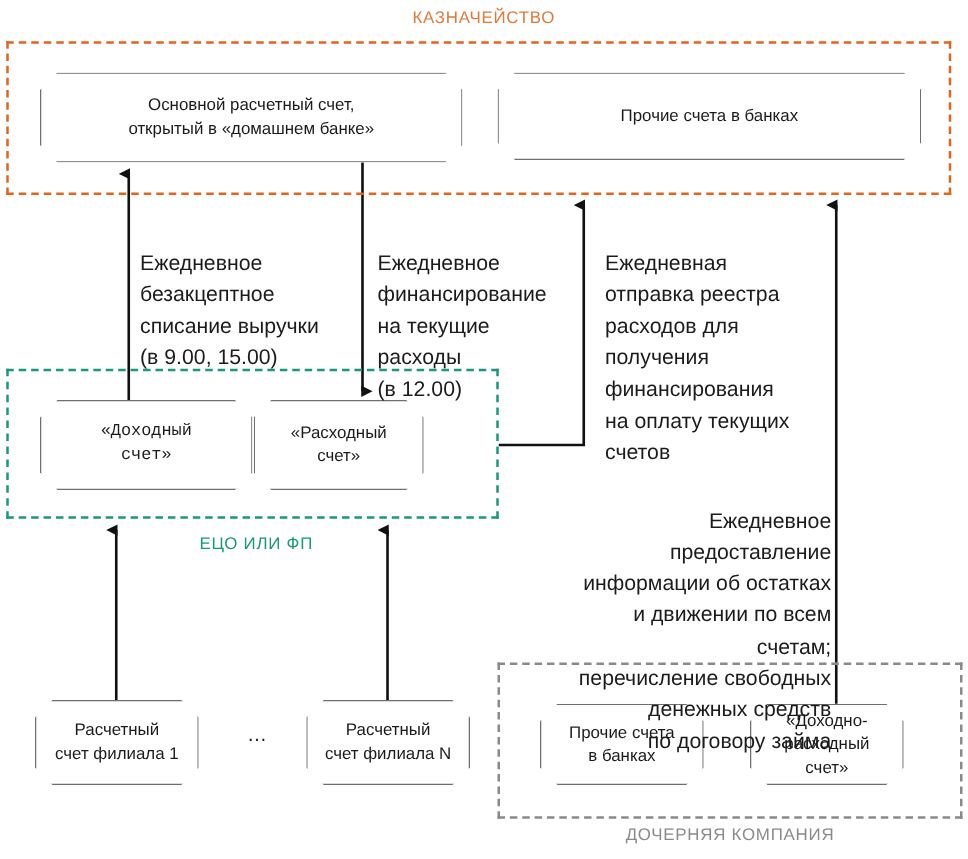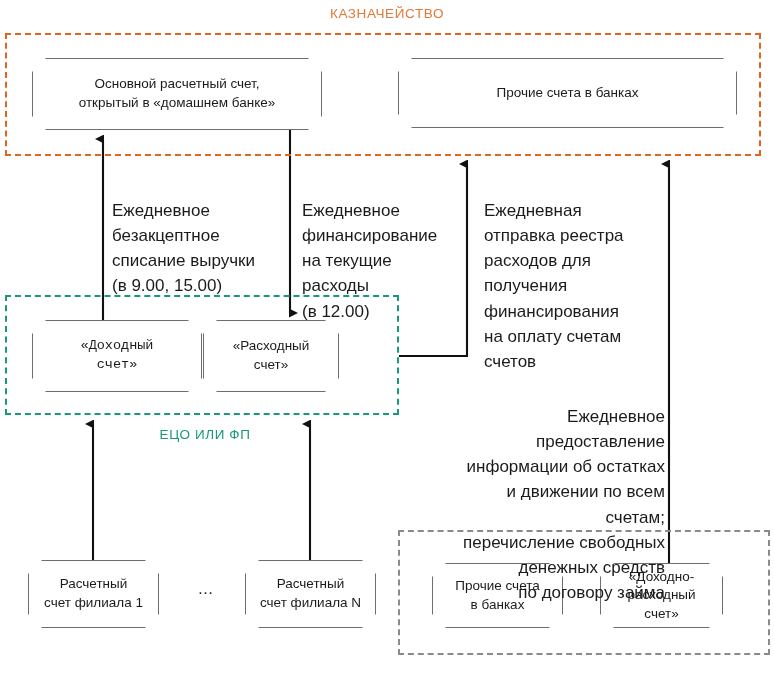--- a/index.html
+++ b/index.html
@@ -73,21 +73,21 @@
     text-align:center;
     color:#1b1b1b;
     font-size:13.5px;
     line-height:1.38;
     padding:2px 8px;
     -webkit-clip-path:polygon(14px 0,calc(100% - 14px) 0,100% 14px,100% calc(100% - 14px),calc(100% - 14px) 100%,14px 100%,0 calc(100% - 14px),0 14px);
     clip-path:polygon(14px 0,calc(100% - 14px) 0,100% 14px,100% calc(100% - 14px),calc(100% - 14px) 100%,14px 100%,0 calc(100% - 14px),0 14px);
   }
   .node-inner{white-space:pre-line;}
   
-  .n-main      { left:32px;  top:58px;  width:290px; height:72px; }
+  .n-main      { left:32px;  top:58px;  width:338px; height:72px; }
   .n-other-top { left:398px; top:58px;  width:339px; height:70px; }
   .n-income    { left:32px;  top:320px; width:170px; height:72px;font-family:Liberation Mono, monospace; }
   .n-expense   { left:203px; top:320px; width:136px; height:72px;align-items:center; }
   .n-branch1   { left:28px;  top:560px; width:131px; height:68px; }
   .n-branchN   { left:245px; top:560px; width:131px; height:68px; }
   .n-other-bot { left:432px; top:563px; width:131px; height:65px; }
   .n-incexp    { left:600px; top:563px; width:123px; height:65px; }
   
   .note{
     position:absolute;
@@ -143,20 +143,21 @@
       <path d="M669 530 L669 563"></path>
     </g>
   </svg>
 
   <div class="group group-treasury"></div>
   <div class="group group-eco"></div>
   <div class="group group-sub"></div>
 
   <div class="group-title title-eco">ЕЦО ИЛИ ФП</div>
   <div class="group-title title-treasury">КАЗНАЧЕЙСТВО</div>
+  <div class="group-title title-sub">ДОЧЕРНЯЯ КОМПАНИЯ</div>
 
   <div class="node n-main">
     <span class="node-inner">Основной расчетный счет,
 открытый в «домашнем банке»</span>
   </div>
 
   <div class="node n-other-top">
     <span class="node-inner">Прочие счета в банках</span>
   </div>
 
@@ -201,21 +202,21 @@
 финансирование
 на текущие
 расходы
 (в 12.00)</div>
 
   <div class="note note-right">Ежедневная
 отправка реестра
 расходов для
 получения
 финансирования
-на оплату счетам
+на оплату текущих
 счетов</div>
 
 
   <div class="note note-lower-right">Ежедневное предоставление
 информации об остатках
 и движении по всем счетам;
 перечисление свободных
 денежных средств
 по договору займа</div>
 

